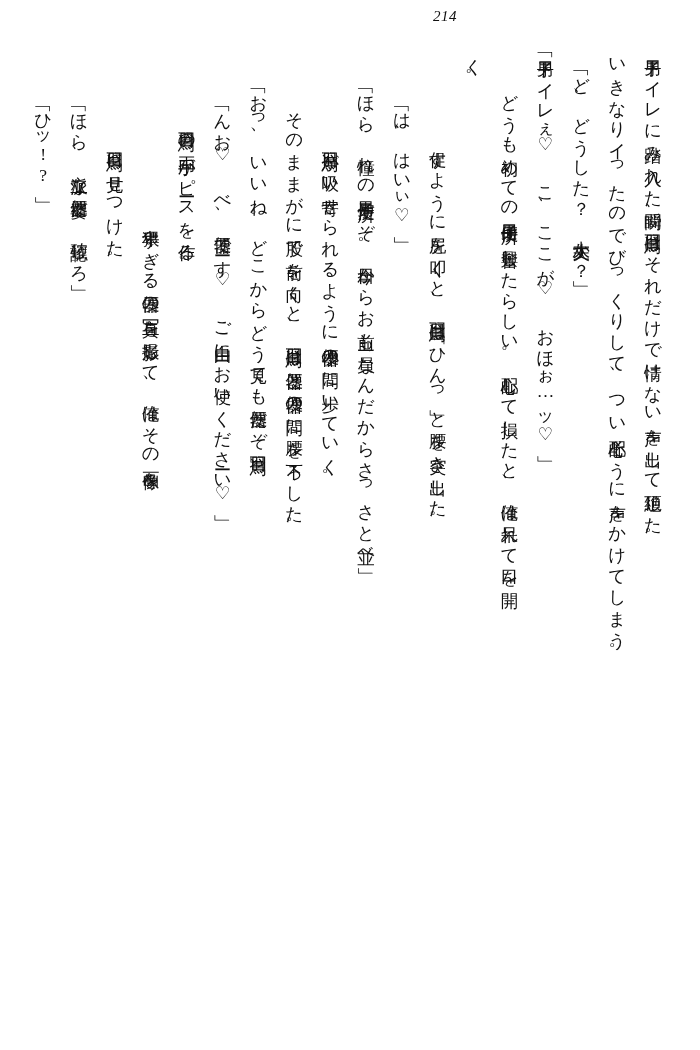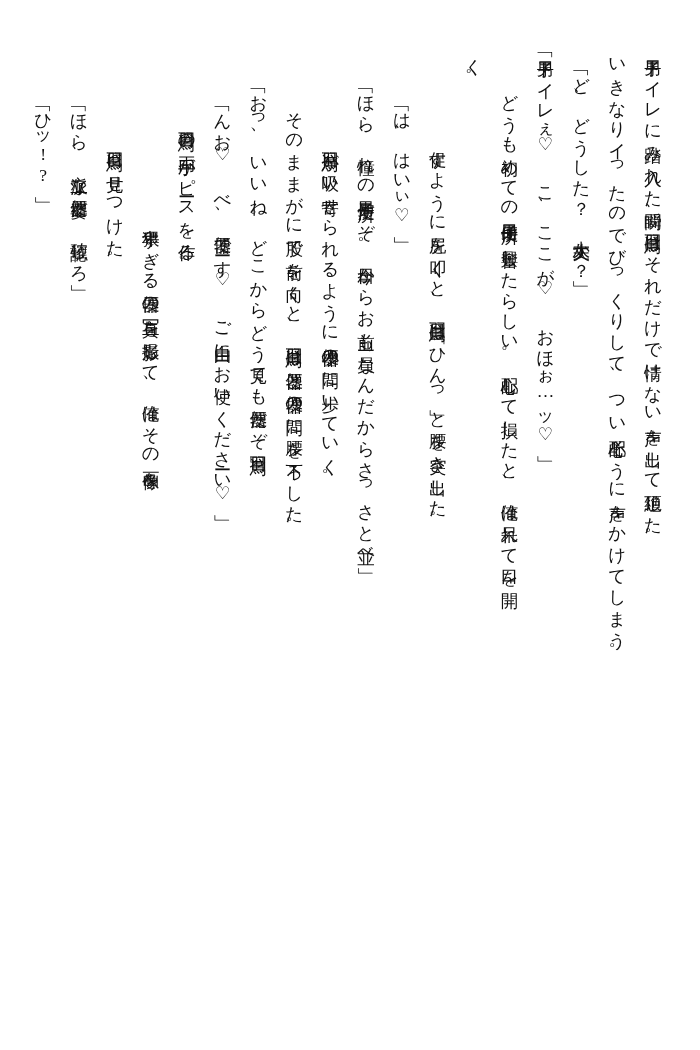--- a/index.html
+++ b/index.html
@@ -71,20 +71,23 @@
   .line.indent-3 { padding-top: 54px; }
   .line.indent-4 { padding-top: 72px; }
   .line.indent-5 { padding-top: 92px; }
   .line.indent-9 { padding-top: 170px; }
 </style>
 </head>
 <body>
 
 <div class="page">
 
+  <div class="page-number-bar">
+    <span class="pn">214</span>
+  </div>
 
   <div class="text-frame">
     <div class="vertical-text">
       <span class="line">男子トイレに踏み入れた瞬間、羽目鳥はそれだけで情けない声を出して絶頂した。</span>
       <span class="line">いきなりイったのでびっくりして、つい心配そうに声をかけてしまう。</span>
       <span class="line indent-1">「ど、どうした？　大丈夫か？」</span>
       <span class="line">「男子トイレぇ♡　こ、ここが♡　おほぉ…ッ♡」</span>
       <span class="line indent-2">どうも初めての男子便所に興奮したらしい。心配して損したと、俺は呆れて口を開</span>
       <span class="line">く。</span>
       <span class="line indent-5">促すように尻を叩くと、羽目鳥は「ひんっ」と腰を突き出した。</span>

